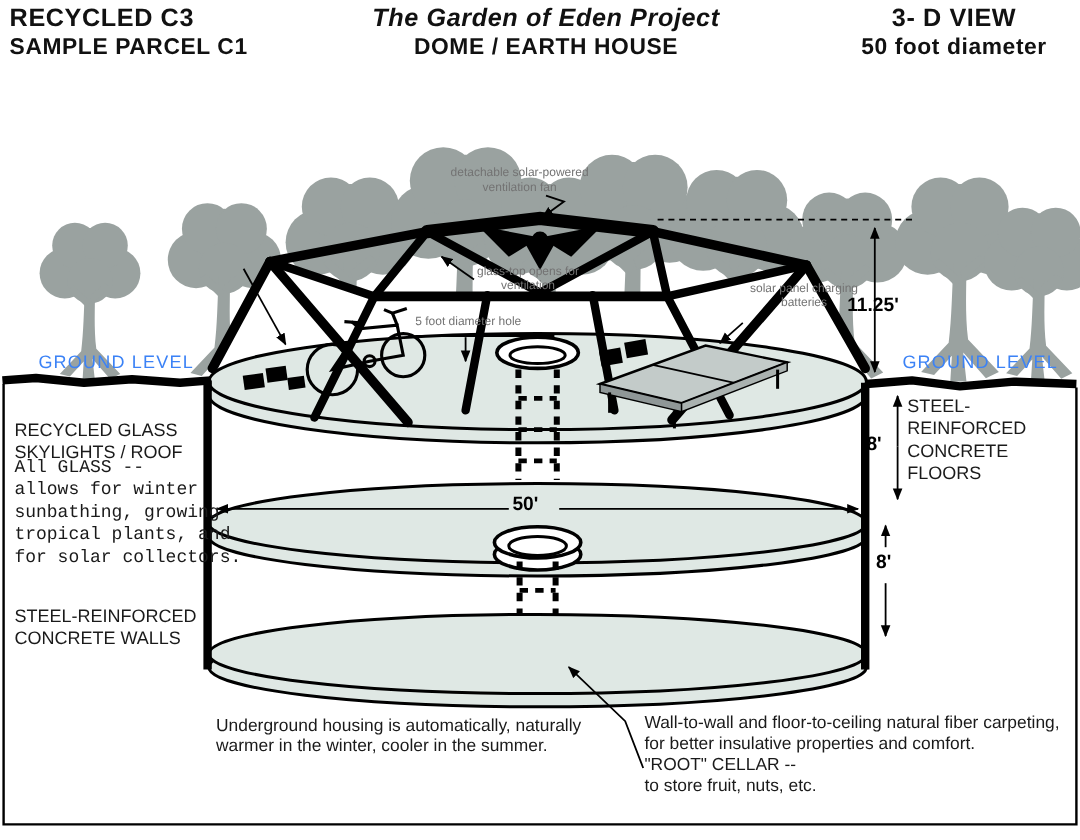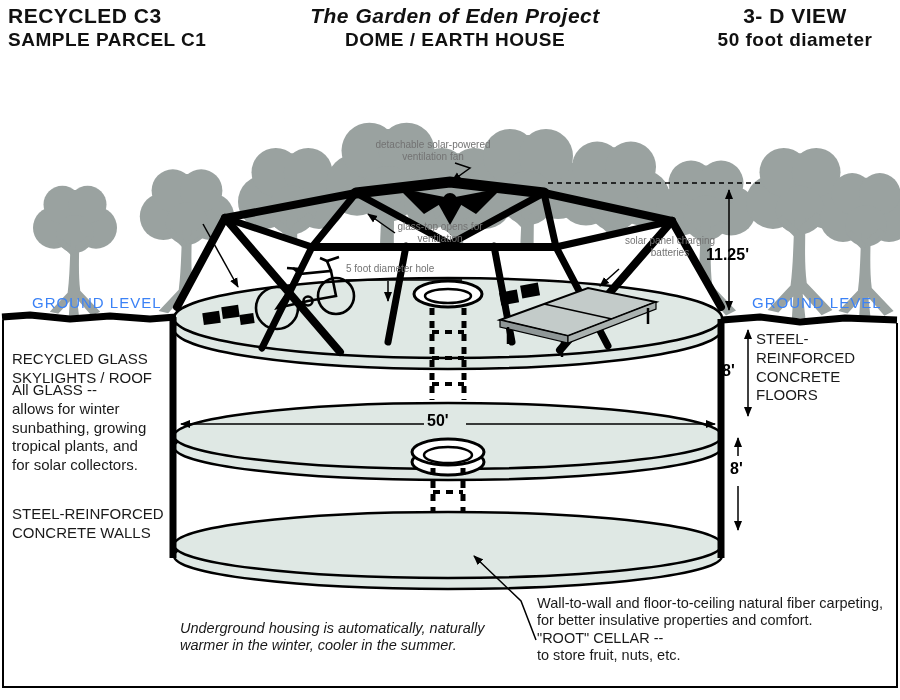--- a/index.html
+++ b/index.html
@@ -210,21 +210,21 @@
 <div class="lbl callout ctr" style="left:352px;top:139px;width:162px;">detachable solar-powered ventilation fan</div>
 <div class="lbl callout ctr" style="left:388px;top:221px;width:104px;">glass-top opens for ventilation</div>
 <div class="lbl callout ctr" style="left:575px;top:235px;width:110px;margin-left:40px;">solar panel charging batteries</div>
 <div class="lbl callout" style="left:346px;top:263px;width:150px;">5 foot diameter hole</div>
 
 <div class="lbl glevel" style="left:32px;top:294px;">GROUND LEVEL</div>
 <div class="lbl caption" style="left:12px;top:330px;margin-top:20px;">
   <div>RECYCLED GLASS</div>
   <div>SKYLIGHTS / ROOF</div>
 </div>
-<div class="lbl caption" style="left:12px;top:381px;">
+<div class="lbl caption" style="left:12px;top:381px;font-family:Liberation Mono, monospace;">
   <div>All GLASS --</div>
   <div>allows for winter</div>
   <div>sunbathing, growing</div>
   <div>tropical plants, and</div>
   <div>for solar collectors.</div>
 </div>
 <div class="lbl caption" style="left:12px;top:505px;">
   <div>STEEL-REINFORCED</div>
   <div>CONCRETE WALLS</div>
 </div>
@@ -233,21 +233,21 @@
 <div class="lbl caption" style="left:756px;top:330px;">
   <div>STEEL-REINFORCED</div>
   <div>CONCRETE FLOORS</div>
 </div>
 
 <div class="lbl dim" style="left:706px;top:246px;text-align:right;">11.25'</div>
 <div class="lbl dim" style="left:427px;top:412px;">50'</div>
 <div class="lbl dim" style="left:722px;top:362px;">8'</div>
 <div class="lbl dim" style="left:730px;top:460px;">8'</div>
 
-<div class="lbl note" style="left:180px;top:620px;font-style:italic;">
+<div class="lbl note" style="left:180px;top:597px;">
   <div>Underground housing is automatically, naturally</div>
   <div>warmer  in the winter, cooler in the summer.</div>
 </div>
 <div class="lbl note" style="left:537px;top:595px;">
   <div>Wall-to-wall and floor-to-ceiling natural fiber carpeting,</div>
   <div>for better insulative properties and comfort.</div>
   <div>"ROOT" CELLAR --</div>
   <div>to store fruit, nuts, etc.</div>
 </div>
 

